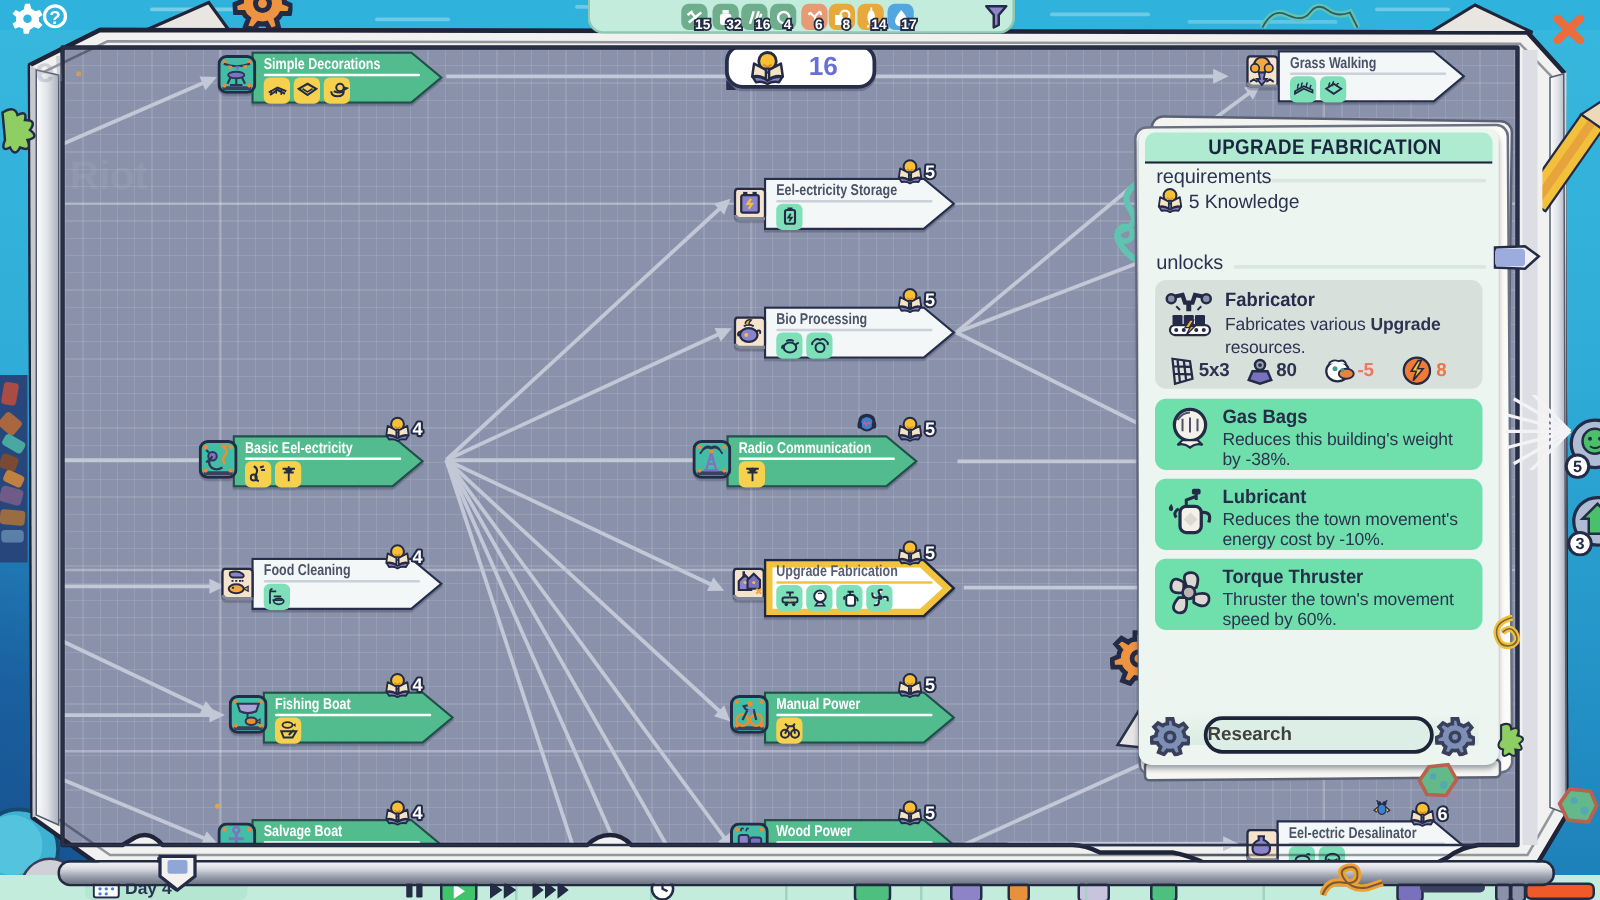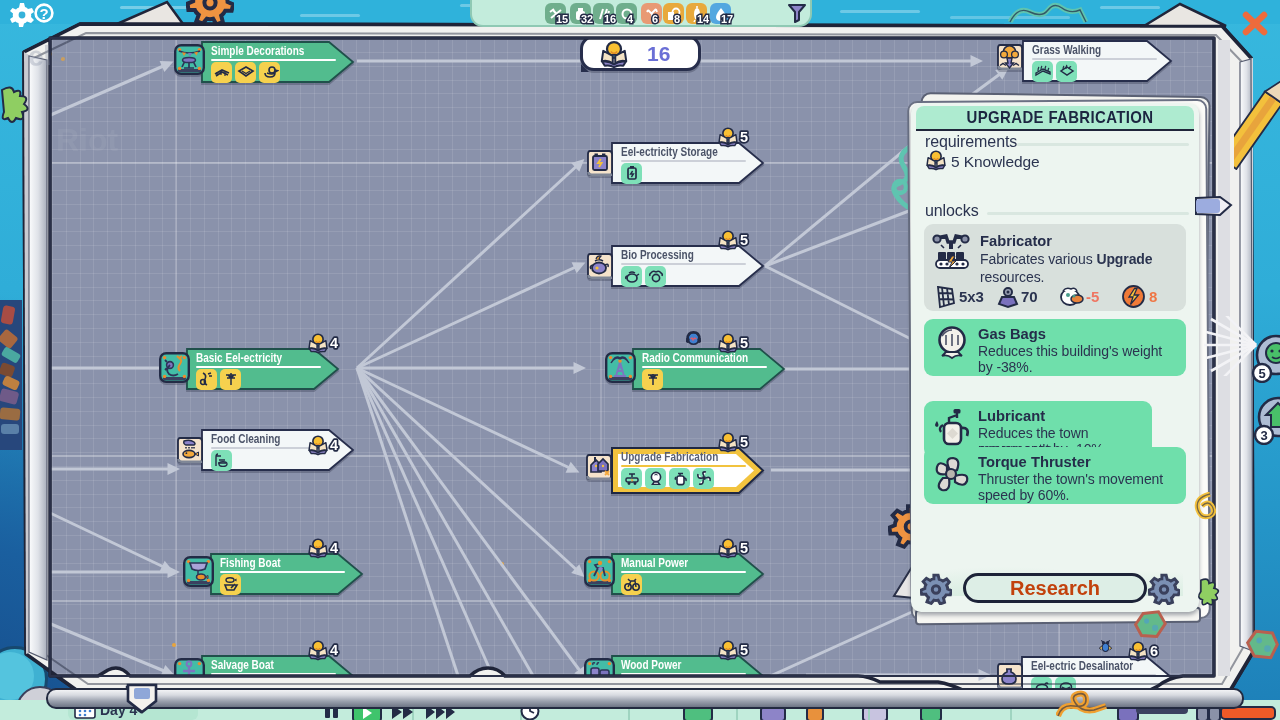--- a/index.html
+++ b/index.html
@@ -176,21 +176,21 @@
 <path d="M9.5 10 Q12 13 14.5 10" fill="none" stroke="#e08c28" stroke-width="1.4"></path>
 <rect x="10" y="12.6" width="4" height="2.6" rx="0.8" fill="#59c4c9" stroke="#232b46" stroke-width="1.3"></rect>
 <path d="M3.4 9.5 L11 13.5 L11 19.5 Q7 16.5 2.2 17.8 Z" fill="#f4e3c4" stroke="#232b46" stroke-width="1.6" stroke-linejoin="round"></path>
 <path d="M20.6 9.5 L13 13.5 L13 19.5 Q17 16.5 21.8 17.8 Z" fill="#f4e3c4" stroke="#232b46" stroke-width="1.6" stroke-linejoin="round"></path>
 <path d="M2.6 18.2 Q7.5 17.2 12 20.4 Q16.5 17.2 21.4 18.2 L19.4 21.4 Q15 20.6 12 22.6 Q9 20.6 4.6 21.4 Z" fill="#8d84c8" stroke="#232b46" stroke-width="1.6" stroke-linejoin="round"></path>
 </svg>
 <svg class="cnum" width="22" height="20" viewBox="0 0 22 20">
         <text x="4" y="15" font-family="Liberation Sans" font-size="14.5" font-weight="bold" fill="#fff" stroke="#232b46" stroke-width="3.4" paint-order="stroke" stroke-linejoin="round">4</text>
       </svg>
     </div>
-<div class="node" style="left:201px;top:429px;width:154px;height:60px">
+<div class="node" style="left:201px;top:446px;width:154px;height:60px">
 <svg width="154" height="42" viewBox="0 0 154 42" style="position:absolute;left:0;top:0">
         <polygon points="1,1 128,1 152,21.0 128,41 1,41" fill="#f3f7f8" stroke="#272e4c" stroke-width="1.8"></polygon>
       </svg>
 <div class="nt" style="color:#4b5368">Food Cleaning</div>
 <div class="nu" style="background:#ccd0d8"></div>
 <div class="tile" style="left:10px;background:#7ee0b8">
         <svg width="18" height="18" viewBox="0 0 18 18">
           <path d="M5 3 Q3 3 3 6 L3 15 M3 5 L8 5 M6 9 L12 9 M5 12 L13 12" stroke="#232b46" stroke-width="1.4" fill="none"></path>
           <ellipse cx="10" cy="13" rx="4" ry="2.4" fill="none" stroke="#232b46" stroke-width="1.4"></ellipse>
         </svg>
@@ -361,21 +361,21 @@
 <path d="M9.5 10 Q12 13 14.5 10" fill="none" stroke="#e08c28" stroke-width="1.4"></path>
 <rect x="10" y="12.6" width="4" height="2.6" rx="0.8" fill="#59c4c9" stroke="#232b46" stroke-width="1.3"></rect>
 <path d="M3.4 9.5 L11 13.5 L11 19.5 Q7 16.5 2.2 17.8 Z" fill="#f4e3c4" stroke="#232b46" stroke-width="1.6" stroke-linejoin="round"></path>
 <path d="M20.6 9.5 L13 13.5 L13 19.5 Q17 16.5 21.8 17.8 Z" fill="#f4e3c4" stroke="#232b46" stroke-width="1.6" stroke-linejoin="round"></path>
 <path d="M2.6 18.2 Q7.5 17.2 12 20.4 Q16.5 17.2 21.4 18.2 L19.4 21.4 Q15 20.6 12 22.6 Q9 20.6 4.6 21.4 Z" fill="#8d84c8" stroke="#232b46" stroke-width="1.6" stroke-linejoin="round"></path>
 </svg>
 <svg class="cnum" width="22" height="20" viewBox="0 0 22 20">
         <text x="4" y="15" font-family="Liberation Sans" font-size="14.5" font-weight="bold" fill="#fff" stroke="#232b46" stroke-width="3.4" paint-order="stroke" stroke-linejoin="round">5</text>
       </svg>
     </div>
-<div class="node" style="left:632px;top:348px;width:154px;height:42px">
+<div class="node" style="left:581px;top:348px;width:154px;height:42px">
 <svg width="154" height="42" viewBox="0 0 154 42" style="position:absolute;left:0;top:0">
         <polygon points="1,1 128,1 152,21.0 128,41 1,41" fill="#52bc8e" stroke="#20504b" stroke-width="1.8"></polygon>
       </svg>
 <div class="nt" style="color:#fff">Radio Communication</div>
 <div class="nu" style="background:#fff"></div>
 <div class="tile" style="left:10px;background:#f6d14e">
         <svg width="18" height="18" viewBox="0 0 18 18">
           <path d="M9 4 L9 15 M4 5 L14 5 M5 8 L13 8 M6 5 L9 8 M12 5 L9 8" stroke="#232b46" stroke-width="1.5" fill="none"></path>
         </svg>
       </div>
@@ -721,21 +721,21 @@
    <div class="ptxt" style="left:56px;top:45px">resources.</div>
    <svg class="abs" width="24" height="24" viewBox="0 0 24 24" style="left:8px;top:61px">
           <path d="M6 2 L20 4 L22 18 L8 22 Z M10 2.5 L12 21 M15 3 L17 20 M6.8 8 L21 8.5 M7.5 14 L21.6 14.5" fill="none" stroke="#232b46" stroke-width="1.8"></path>
         </svg>
    <div class="ptxt" style="left:35px;top:64px;font-weight:bold;font-size:15px">5x3</div>
    <svg class="abs" width="24" height="24" viewBox="0 0 24 24" style="left:72px;top:61px">
           <path d="M6 12 L18 12 L21 19 L12 22 L3 19 Z" fill="#7a71bd" stroke="#232b46" stroke-width="2"></path>
           <circle cx="12" cy="7" r="4" fill="#9aa1b4" stroke="#232b46" stroke-width="2"></circle>
           <circle cx="12" cy="7" r="1.5" fill="#232b46"></circle>
         </svg>
-   <div class="ptxt" style="left:97px;top:64px;font-weight:bold;font-size:15px">70</div>
+   <div class="ptxt" style="left:97px;top:64px;font-weight:bold;font-size:15px">80</div>
    <svg class="abs" width="25" height="23" viewBox="0 0 25 23" style="left:135px;top:61px">
           <ellipse cx="11" cy="12" rx="9" ry="8" fill="#fff" stroke="#232b46" stroke-width="1.8"></ellipse>
           <path d="M4 6 Q7 2 12 4 Q16 2 18 6" fill="#fff" stroke="#232b46" stroke-width="1.5"></path>
           <ellipse cx="18" cy="14" rx="6" ry="4" fill="#e8833c" stroke="#232b46" stroke-width="1.5"></ellipse>
           <circle cx="9" cy="10" r="2" fill="#4a9d8c"></circle>
           <circle cx="15" cy="11" r="1.6" fill="#4a9d8c"></circle>
         </svg>
    <div class="ptxt" style="left:162px;top:64px;font-weight:bold;font-size:15px;color:#ef7662">-5</div>
    <svg class="abs" width="25" height="25" viewBox="0 0 25 25" style="left:197px;top:60px">
           <circle cx="12.5" cy="12.5" r="10.5" fill="#f07a37" stroke="#232b46" stroke-width="1.8"></circle>
@@ -746,21 +746,21 @@
       <div class="pcard" style="left:19px;top:227px;width:262px;height:57px;background:#6fdfab">
    <svg class="abs" width="40" height="44" viewBox="0 0 40 44" style="left:8px;top:6px">
           <circle cx="20" cy="15" r="12.5" fill="#f3f1ea" stroke="#232b46" stroke-width="2.6"></circle>
           <path d="M10 11 Q14 5 20 5 M14 10 L14 20 M20 9 L20 21 M26 10 L26 20" stroke="#232b46" stroke-width="1.6" fill="none" opacity=".8"></path>
           <path d="M14 27 L26 27 L30 31 Q25 29 20 33 Q15 29 10 31 Z" fill="#f3f1ea" stroke="#232b46" stroke-width="1.8"></path>
         </svg>
    <div class="ptit" style="left:54px;top:6px">Gas Bags</div>
    <div class="ptxt" style="left:54px;top:24px">Reduces this building's weight</div>
    <div class="ptxt" style="left:54px;top:40px">by -38%.</div>
  </div>
-      <div class="pcard" style="left:19px;top:309px;width:228px;height:57px;background:#6fdfab">
+      <div class="pcard" style="left:19px;top:291px;width:262px;height:57px;background:#6fdfab">
    <svg class="abs" width="44" height="46" viewBox="0 0 44 46" style="left:5px;top:5px">
           <rect x="15" y="17" width="17" height="21" rx="5" fill="#f3f1ea" stroke="#232b46" stroke-width="2.6"></rect>
           <path d="M20 17 L20 12 L28 9 M28 6 L28 12" stroke="#232b46" stroke-width="2.4" fill="none"></path>
           <rect x="24.5" y="3" width="7" height="4.5" rx="1.5" fill="#232b46"></rect>
           <path d="M32 22 Q41 21 38 30" fill="none" stroke="#232b46" stroke-width="2.6"></path>
           <path d="M14 19 Q9 22 12 26" fill="none" stroke="#232b46" stroke-width="2.4"></path>
           <path d="M8 15 Q4 20 8 21 Q11 20 8 15" fill="#232b46"></path>
           <path d="M23.5 22 L29 27.5 L23.5 33 L18 27.5 Z" fill="#dddad2"></path>
         </svg>
    <div class="ptit" style="left:54px;top:6px">Lubricant</div>
@@ -787,21 +787,21 @@
 <path d="M26 4 L34 4 L36 12 Q40 13 43 15 L50 11 L55 17 L50 23 Q52 27 52 30 L59 33 L57 41 L49 41 Q47 45 44 47 L46 55 L38 58 L34 51 Q30 52 26 51 L21 57 L13 54 L16 46 Q12 43 11 40 L3 40 L2 32 L9 29 Q9 25 11 22 L6 16 L12 10 L19 14 Q22 11 26 11 Z"></path>
 <circle cx="30" cy="31" r="7"></circle>
 </g>
       </svg>
  <svg class="abs" width="32" height="32" viewBox="0 0 60 60" style="left:243px;top:481px">
 <g fill="#7b90b4" stroke="#3a405c" stroke-width="5.5">
 <path d="M26 4 L34 4 L36 12 Q40 13 43 15 L50 11 L55 17 L50 23 Q52 27 52 30 L59 33 L57 41 L49 41 Q47 45 44 47 L46 55 L38 58 L34 51 Q30 52 26 51 L21 57 L13 54 L16 46 Q12 43 11 40 L3 40 L2 32 L9 29 Q9 25 11 22 L6 16 L12 10 L19 14 Q22 11 26 11 Z"></path>
 <circle cx="30" cy="31" r="7"></circle>
 </g>
       </svg>
- <div class="abs" style="left:58px;top:481px;width:184px;height:30px;background:#ddeee6;border:3.5px solid #1d2338;border-radius:15px;box-sizing:border-box;text-align:center;font-size:20px;font-weight:bold;color:#c2410c;line-height:24px">Research</div>
+ <div class="abs" style="left:58px;top:481px;width:184px;height:30px;background:#ddeee6;border:3.5px solid #1d2338;border-radius:15px;box-sizing:border-box;font-size:15px;font-weight:bold;color:#404040;line-height:24px">Research</div>
 </div>
     <div class="abs" style="left:470px;top:0;width:342px;height:27px;background:#c3ecdc;border-radius:0 0 13px 13px;border:2px solid #8fc9b4;border-top:none;box-sizing:border-box"></div>
     <div class="abs" style="left:545px;top:3px;width:21px;height:21px;background:#6fae8d;border-radius:6px">
       <svg width="18" height="18" viewBox="0 0 18 18" style="position:absolute;left:1.5px;top:1.5px">
         <path d="M4 13 L14 5 M6 5 L13 13 M3 7 L7 4" stroke="#fff" stroke-width="2" fill="none"></path>
       </svg>
 <svg class="abs" width="26" height="16" viewBox="0 0 26 16" style="left:9px;top:9px">
         <text x="2" y="11" font-family="Liberation Sans" font-size="11" font-weight="bold" fill="#fff" stroke="#232b46" stroke-width="3" paint-order="stroke">15</text>
       </svg>
     </div>

